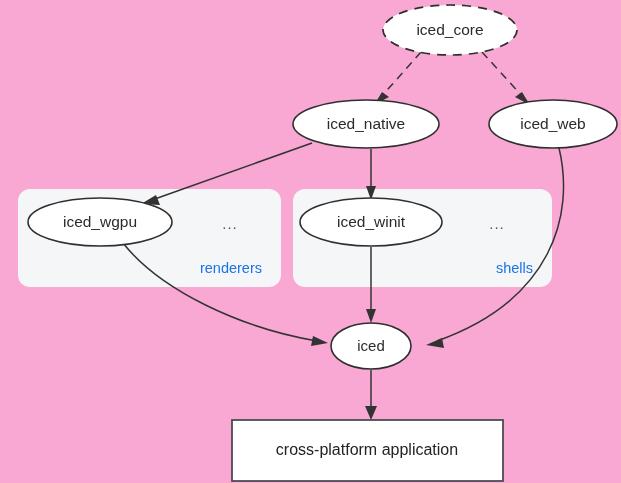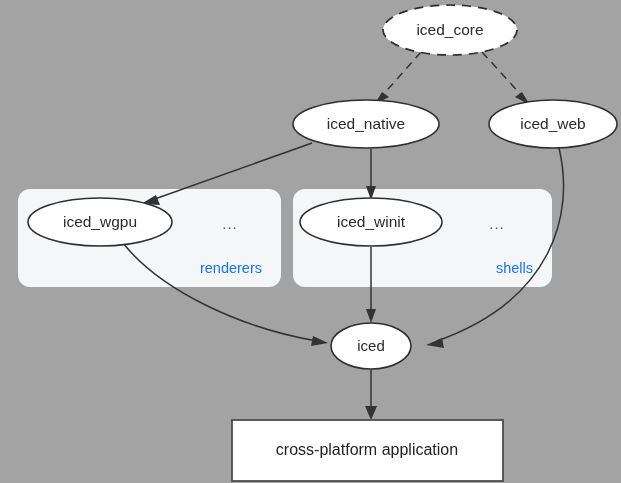--- a/index.html
+++ b/index.html
@@ -7,21 +7,21 @@
     padding: 0;
     background: #ffffff;
   }
   body {
     font-family: "Liberation Sans", sans-serif;
   }
   #diagram-root {
     position: relative;
     width: 621px;
     height: 483px;
-    background: #a3a3a3;
+    background: #f9a8d4;
     overflow: hidden;
   }
   svg.canvas {
     display: block;
     width: 621px;
     height: 483px;
   }
   .node-ellipse {
     fill: #ffffff;
     stroke: #2f2f2f;

